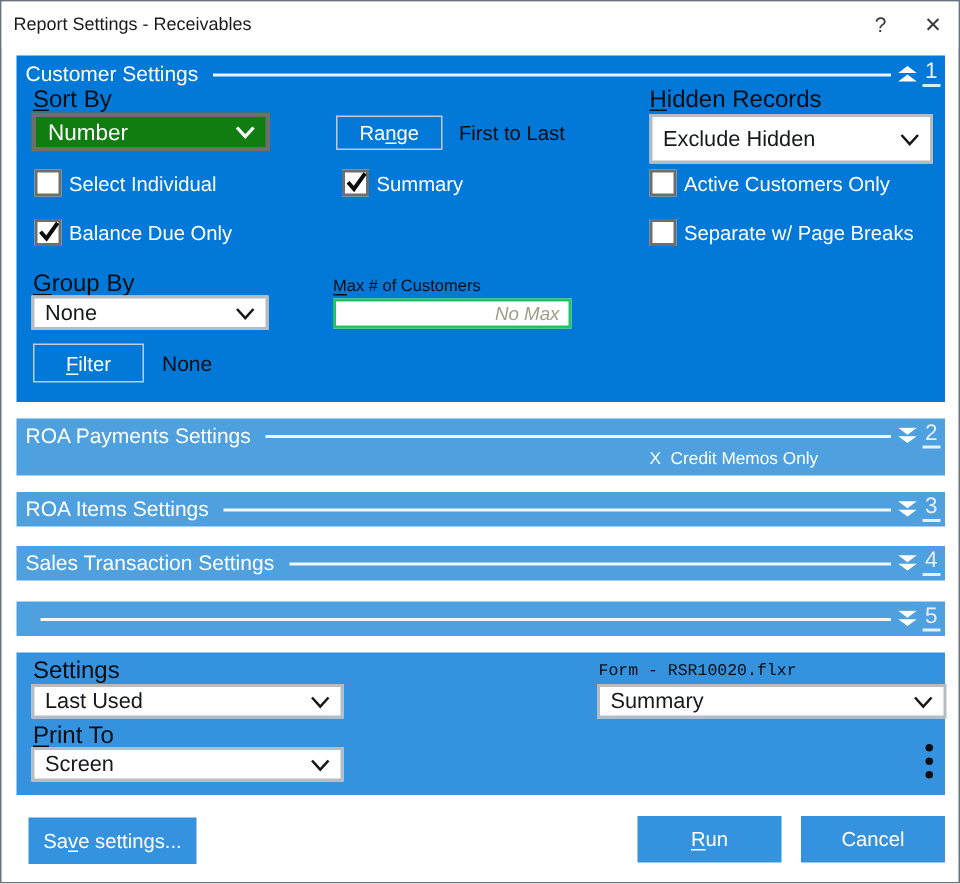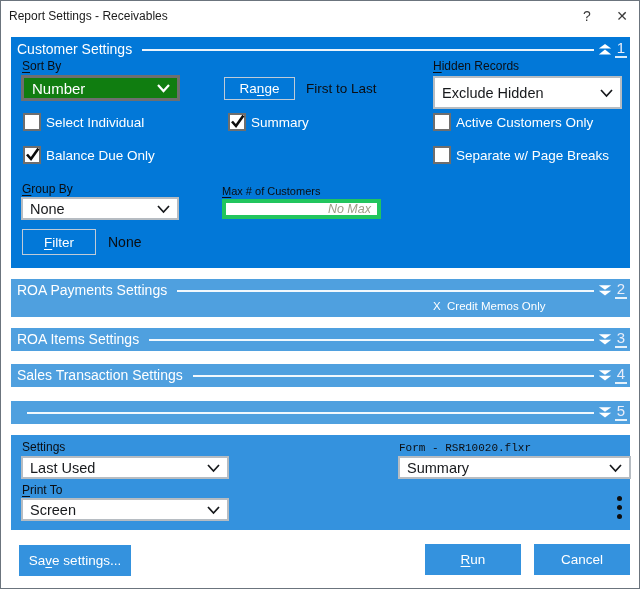--- a/index.html
+++ b/index.html
@@ -30,31 +30,31 @@
   .hdr { position:absolute; left:6px; right:3px; display:flex; align-items:center; height:20px; }
   .hdr-main { top:2px; }
   .hdr-bar { top:1px; }
   .hdr .t { font-size:14px; color:#ffffff; white-space:nowrap; }
   .hdr .rule { flex:1 1 auto; height:2px; background:rgba(255,255,255,.92);
     margin:1px 4px 0 10px; }
   .hdr .arrows { flex:0 0 auto; display:block; margin-top:1px; }
   .hdr .num { font-size:15px; line-height:15px; color:#e9edf9; margin-left:3px;
     border-bottom:2px solid rgba(255,255,255,.85); padding:0 2px 1px 2px; }
   
-  .lbl { position:absolute; font-size:12px; line-height:13px; color:#0b0d11; white-space:nowrap; }
+  .lbl { position:absolute; font-size:16px; line-height:13px; color:#0b0d11; white-space:nowrap; }
   .lbl .u, .btn .u, .note-u { text-decoration:underline; text-underline-offset:2px; }
   .lbl-sm { font-size:11px; line-height:12px; }
   
   .combo { position:absolute; background:#fff; border:2px solid #b6bcc2;
     display:flex; align-items:center; font-size:14.5px; color:#17191c;
     padding:0 26px 0 7px; white-space:nowrap; overflow:hidden; }
   .combo svg.chev { position:absolute; right:7px; top:50%; margin-top:-4px; }
   .combo-green { background:#107d10; border:3px solid #6e6e6e; color:#fff;
     font-size:15px; padding-left:8px; }
-  .textbox { position:absolute; background:#fff; border:4px solid #22c55e;
+  .textbox { position:absolute; background:#fff; border:2px solid #22c55e;
     display:flex; align-items:center; justify-content:flex-end;
     font-size:12.5px; font-style:italic; color:#9f9e88; padding:0 6px; }
   
   .btn { position:absolute; display:flex; align-items:center; justify-content:center;
     white-space:nowrap; }
   .btn-outline { background:transparent; border:1px solid #c0cbd7; color:#fff; font-size:13.5px; }
   .btn-solid { background:#3492de; color:#fff; font-size:13.5px; border:none; }
   
   .cb { position:absolute; display:flex; align-items:center; }
   .cb .box { width:18px; height:18px; background:#fff; border:2px solid #6e6e6e;

